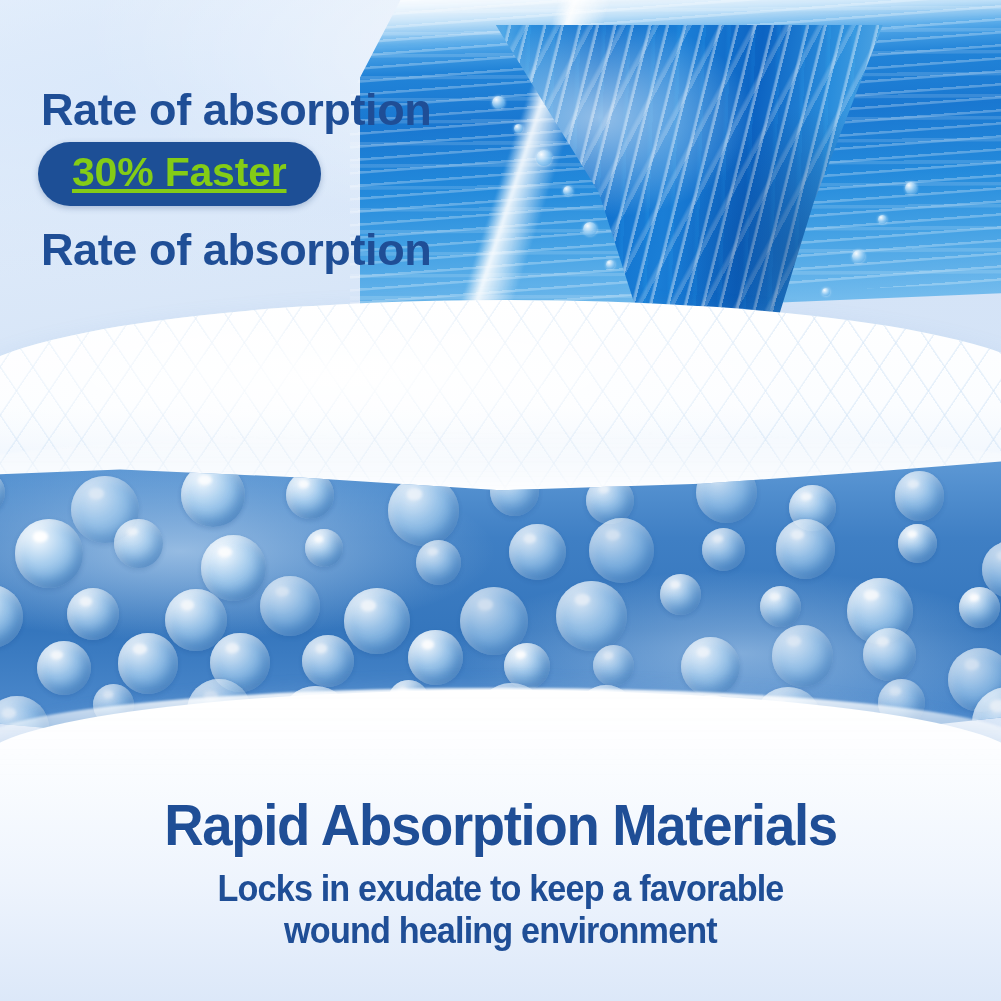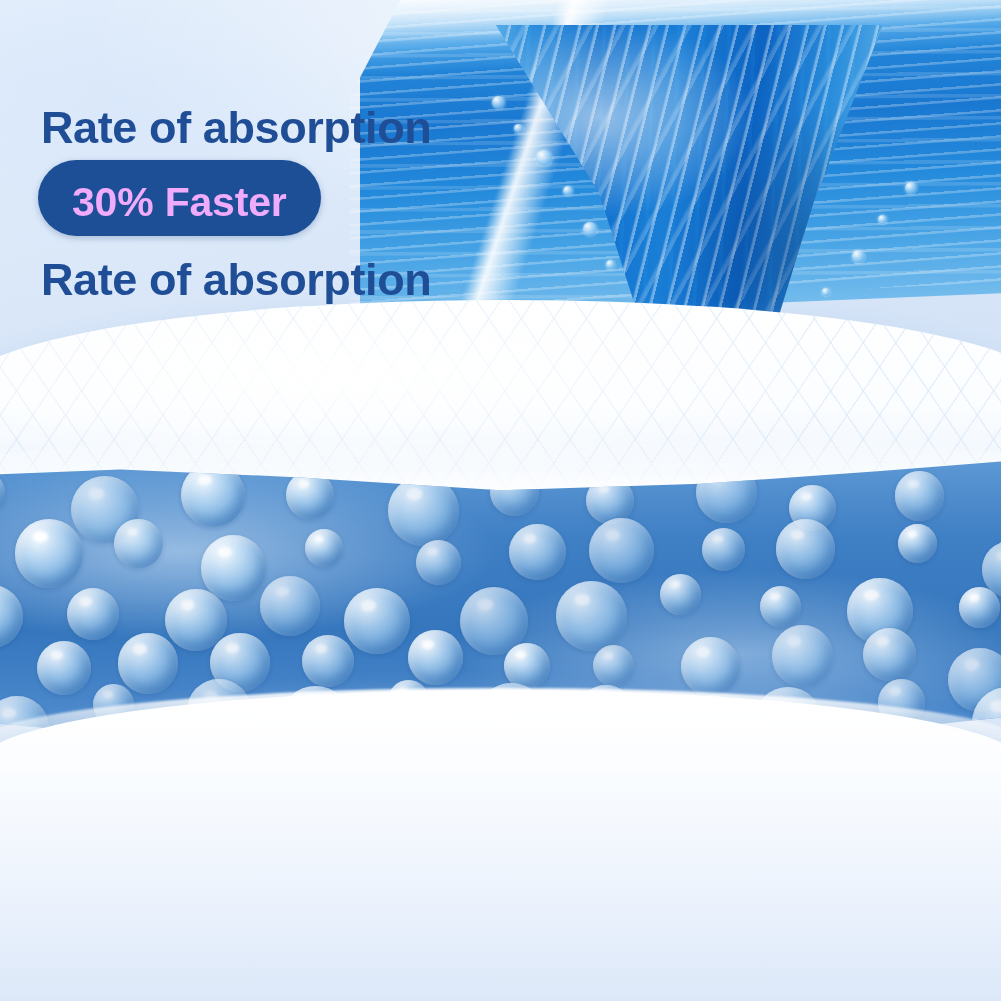--- a/index.html
+++ b/index.html
@@ -210,35 +210,36 @@
     box-shadow:0 -6px 16px rgba(130,175,220,.22);
   }
   .bottom-panel-edge{
     position:absolute;left:-20px;top:688px;width:1041px;height:90px;
     border-radius:50% 50% 0 0 / 60% 60% 0 0;
     background:linear-gradient(180deg, rgba(255,255,255,.95) 0%, rgba(255,255,255,.35) 55%, rgba(255,255,255,0) 100%);
     filter:blur(1px);
   }
 
   
-  .claims{position:absolute;left:38px;top:104px;width:520px;}
+  .claims{position:absolute;left:38px;top:86px;width:520px;}
   .claim-title{
     font-size:45px;font-weight:bold;color:#1f4e96;
     letter-spacing:-.4px;line-height:1.06;margin:0 0 8px 3px;
     white-space:nowrap;
   }
   .claim-pill{
     display:inline-block;
-    background:#1d4f96;color:#f0abfc;
+    background:#1d4f96;color:#84cc16;
     font-size:41px;font-weight:bold;letter-spacing:-.2px;
-    padding:19px 34px 10px 34px;
+    padding:7px 34px 10px 34px;
     border-radius:40px;
     margin:0 0 16px 0;
     white-space:nowrap;
     box-shadow:0 2px 6px rgba(20,60,120,.28);
+    text-decoration:underline;
   }
   .claim-block+.claim-block{margin-top:4px;}
 
   
   .headline-wrap{
     position:absolute;left:0;right:0;top:795px;text-align:center;
   }
   .headline{
     font-size:58px;font-weight:bold;color:#1f4e96;
     letter-spacing:-1.4px;line-height:1.02;margin:0;
@@ -376,14 +377,21 @@
       <p class="claim-title">Rate of absorption</p>
       <div class="claim-pill">30% Faster</div>
     </div>
 
     <div class="claim-block">
       <p class="claim-title">Rate of absorption</p>
     </div>
 
   </div>
 
+  <div class="headline-wrap">
+    <h1 class="headline">Rapid Absorption Materials</h1>
+    <p class="subline">
+      <span>Locks in exudate to keep a favorable</span>
+      <span>wound healing environment</span>
+    </p>
+  </div>
 
 </div>
 
 </body></html>

